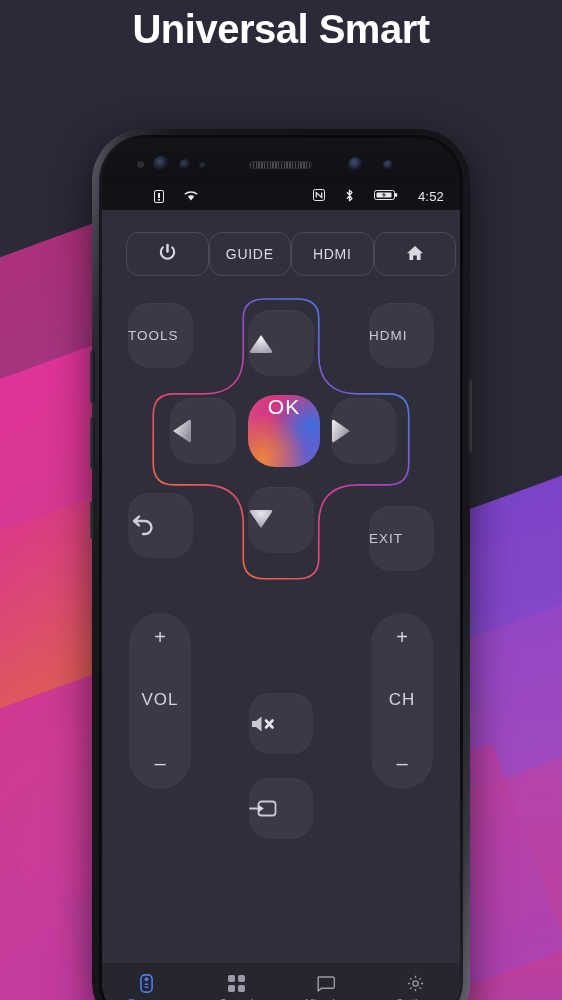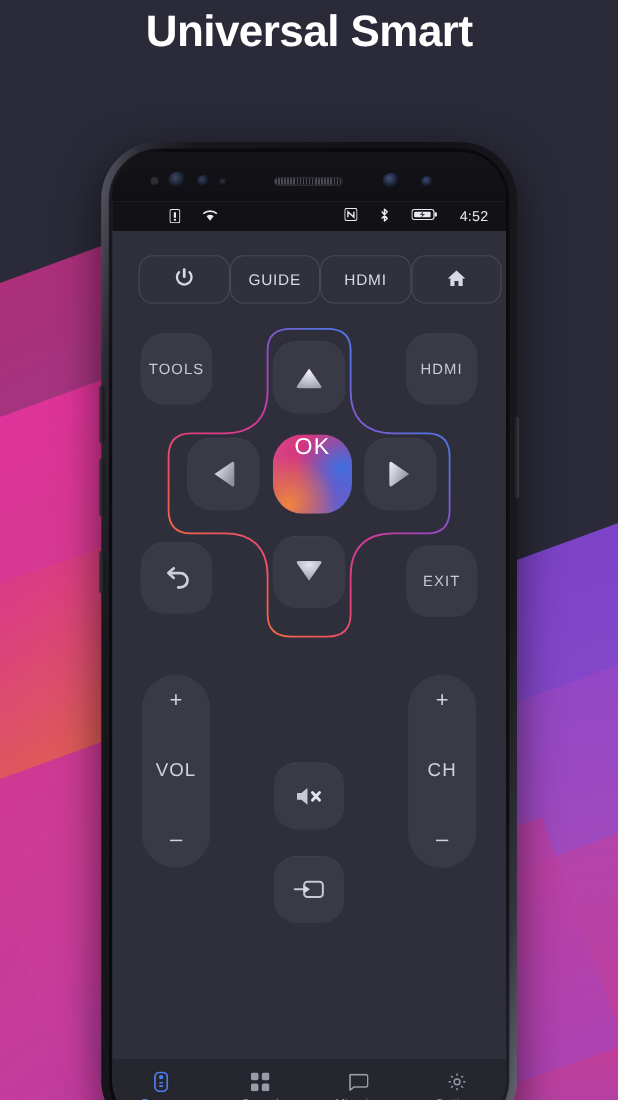--- a/index.html
+++ b/index.html
@@ -126,21 +126,21 @@
   .sb-left,.sb-right{ display:flex; align-items:flex-start; gap:20px;padding-left:36px; }
   .sb-time{ font-size:13px; letter-spacing:.2px; }
   .icn{ display:inline-flex; align-items:center; }
 
   
   .remote{
     position:absolute; left:0; top:27px; right:0; bottom:57px;
     background:#2f2f3b;
   }
   .btn{
-    position:absolute; display:flex; align-items:center; justify-content:center;
+    position:absolute; display:flex; align-items:center; 
     color:#d4d4de; user-select:none;
   }
   
   .top-row{ position:absolute; left:24px; top:22px; width:330px; height:44px;
             display:flex; justify-content:space-between; }
   .obtn{
     width:96px; height:44px; border-radius:13px;
     border:1px solid #4a4a57; background:rgba(255,255,255,.012);
     display:flex; align-items:center; justify-content:center;
     color:#d9d9e3; font-size:14px; letter-spacing:.7px;
@@ -406,21 +406,21 @@
           </svg>
         </div>
 
         <div class="btn sq" style="left:26px; top:283px; width:65px; height:65px;">
           <svg width="28" height="26" viewBox="0 0 28 26">
             <path d="M7 8 H17 A6.5 6.5 0 0 1 17 21 H15" stroke="#cfcfda" stroke-width="2.4" fill="none" stroke-linecap="round"></path>
             <path d="M11 3.6 L6 8 L11 12.4" stroke="#cfcfda" stroke-width="2.4" fill="none" stroke-linecap="round" stroke-linejoin="round"></path>
           </svg>
         </div>
 
-        <div class="btn sq" style="right:26px; top:286px; width:65px; height:65px;">
+        <div class="btn sq" style="right:26px; top:296px; width:65px; height:65px;">
           <span class="sq-lbl">EXIT</span>
         </div>
 
         <div class="rocker" style="left:27px; top:403px;">
           <span class="rk-sym">+</span>
           <span class="rk-lbl">VOL</span>
           <span class="rk-sym">–</span>
         </div>
 
         <div class="rocker" style="right:27px; top:403px;">

